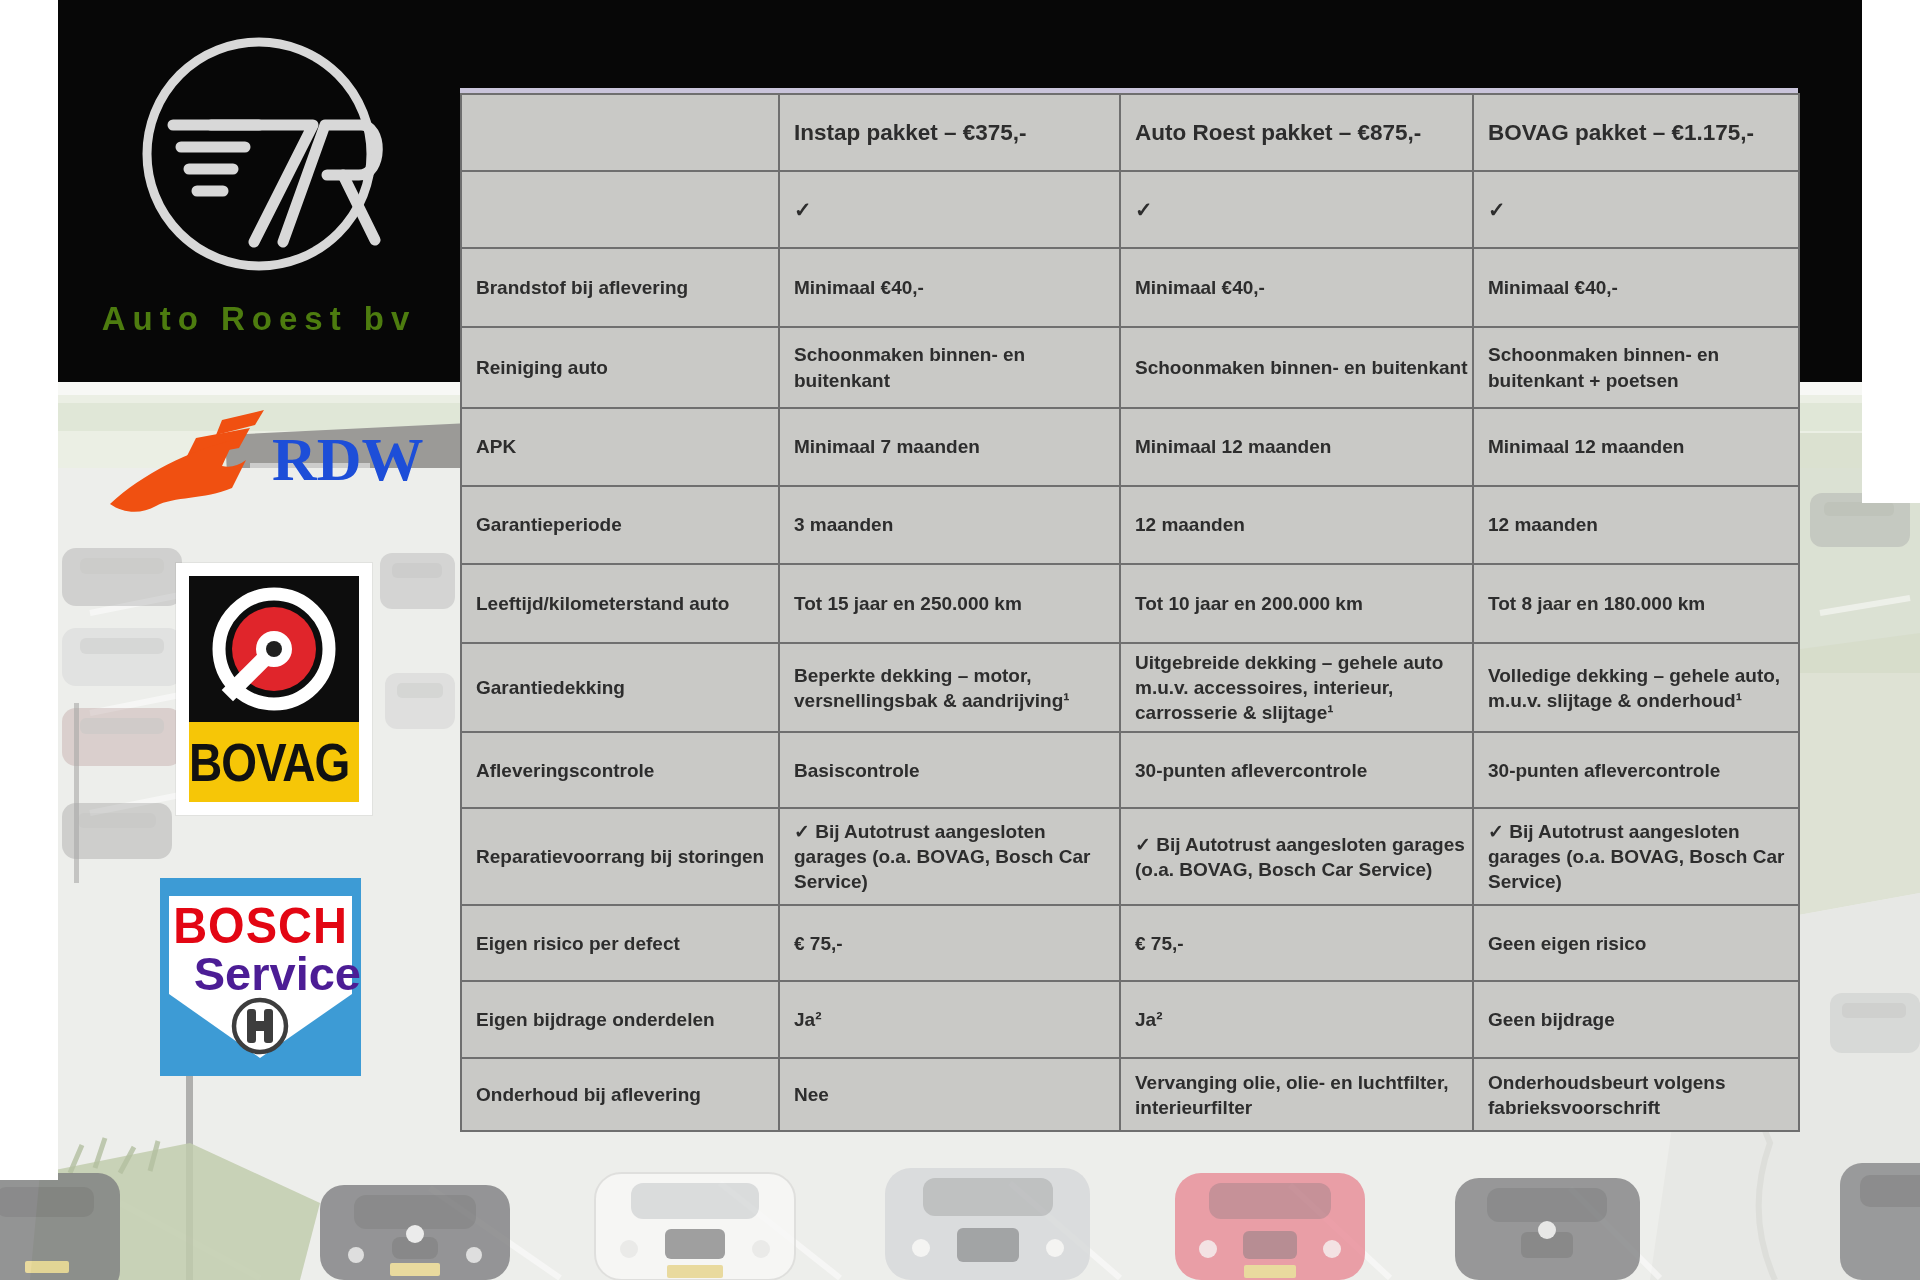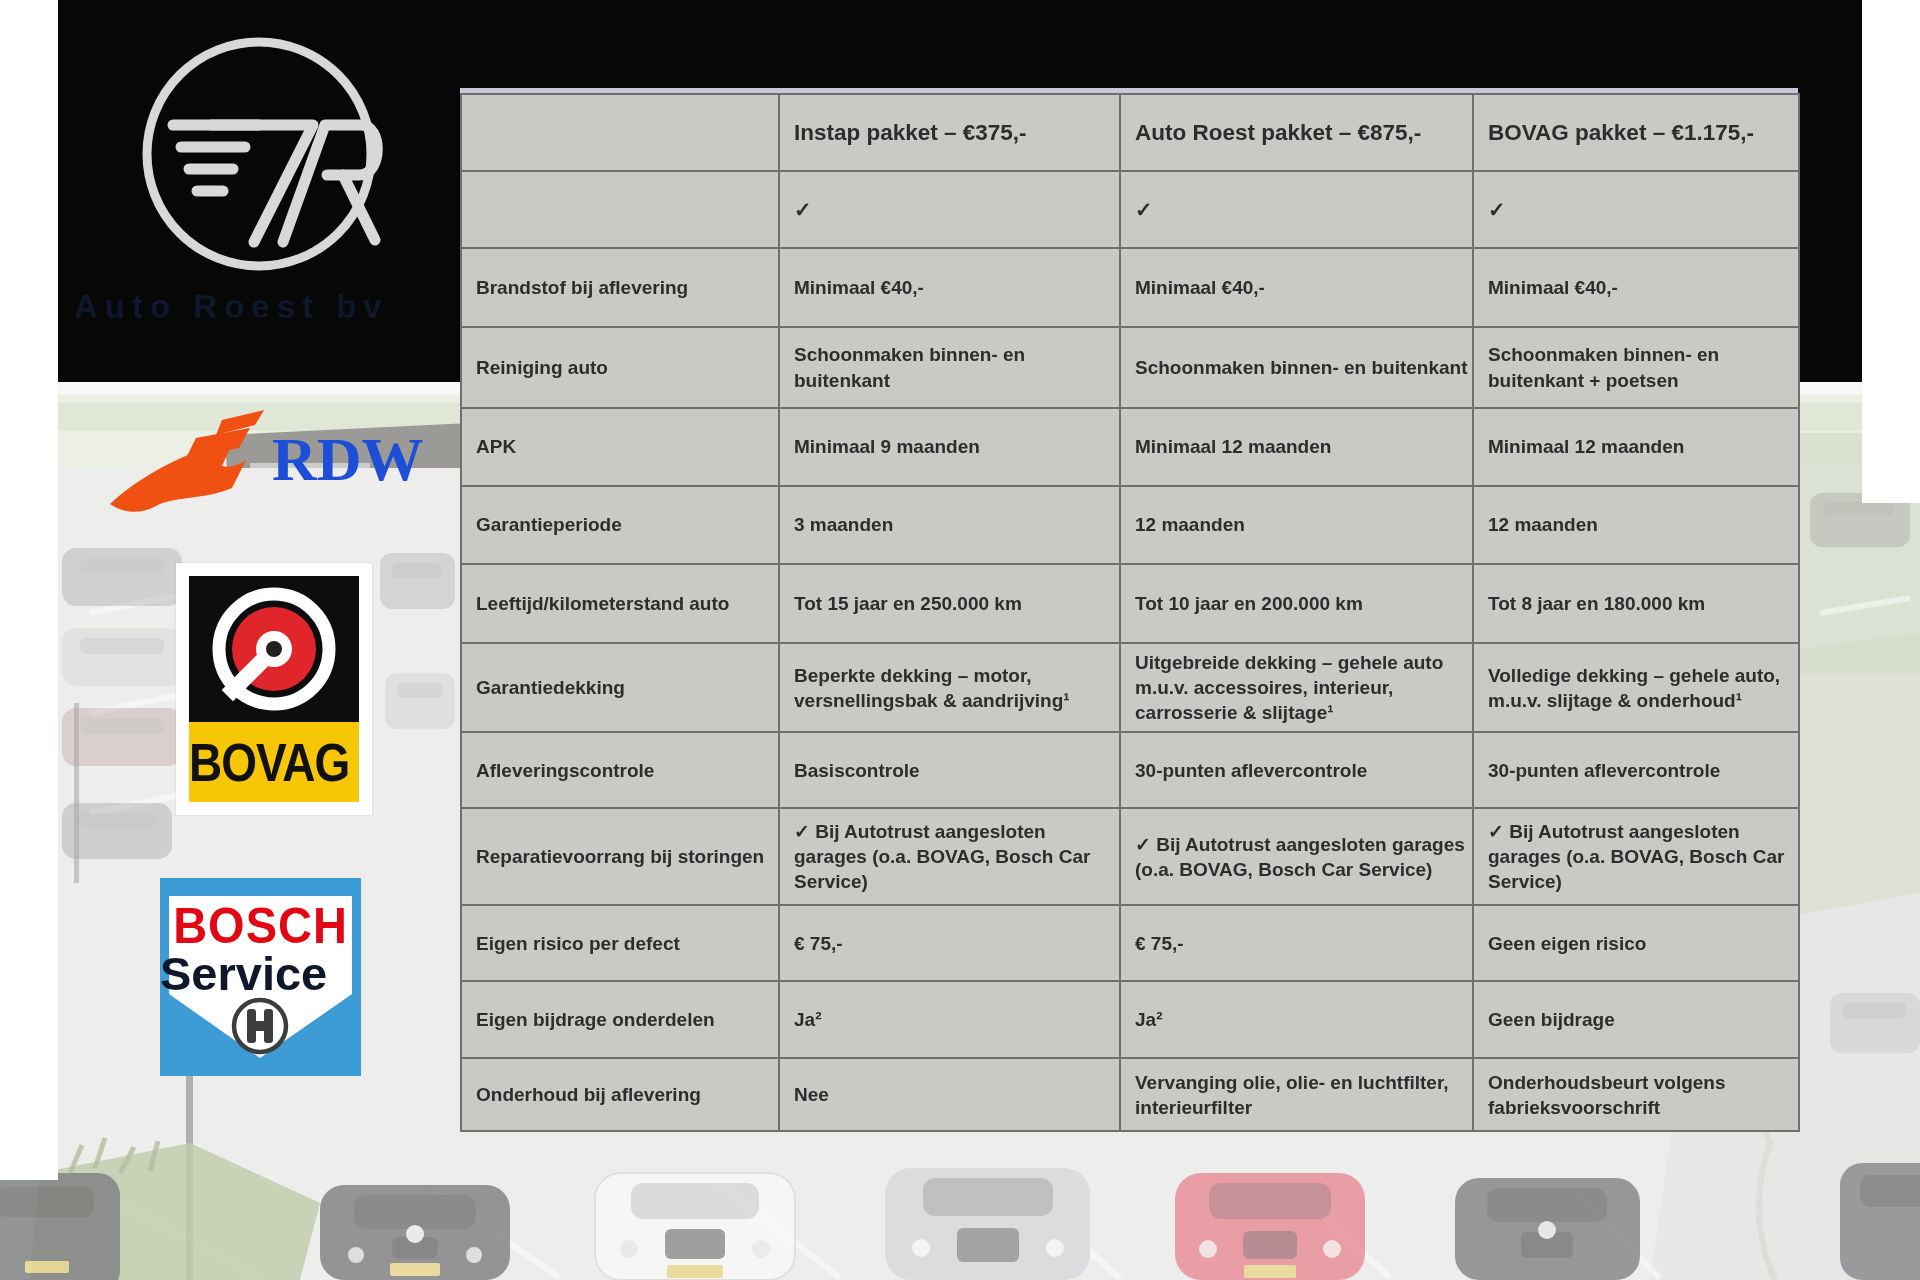--- a/index.html
+++ b/index.html
@@ -9,22 +9,22 @@
     font-family:"Liberation Sans",sans-serif;
   }
   
   .photo{position:absolute;left:0;top:373px;width:1920px;height:907px;}
   
   .band-top{position:absolute;left:58px;top:0;width:1804px;height:382px;background:#070707;}
   
   .ar-logo{position:absolute;left:74px;top:22px;width:370px;height:350px;color:#dcdcdc;}
   .ar-logo svg{display:block;margin:6px auto 0 auto;}
   .ar-name{
-    text-align:left;margin-top:8px;font-size:33px;font-weight:bold;
-    letter-spacing:7px;color:#0f172a;white-space:nowrap;
+    text-align:center;margin-top:20px;font-size:33px;font-weight:bold;
+    letter-spacing:7px;color:#4d7c0f;white-space:nowrap;
   }
   
   .rdw{position:absolute;left:104px;top:408px;width:330px;height:125px;}
   .rdw svg{position:absolute;left:0;top:0;}
   .rdw-text{
     position:absolute;left:168px;top:16px;
     font-family:"Liberation Serif",serif;font-weight:bold;font-size:62px;color:#1d4ed8;
   }
   
   .bovag{position:absolute;left:176px;top:563px;width:196px;height:252px;background:#ffffff;
@@ -32,22 +32,22 @@
   .bovag-inner{position:absolute;left:13px;top:13px;width:170px;height:226px;}
   .bovag-black{position:absolute;left:0;top:0;width:170px;height:146px;background:#0d0d0d;overflow:hidden;}
   .bovag-yellow{position:absolute;left:0;top:146px;width:170px;height:80px;background:#f6c607;
     display:flex;align-items:center;}
   .bovag-word{font-size:46px;font-weight:bold;color:#111;letter-spacing:-1px;transform:scaleY(1.18);}
   
   .bosch{position:absolute;left:160px;top:878px;width:201px;height:198px;background:#3d9bd5;}
   .bosch svg{position:absolute;left:0;top:0;}
   .bosch-word1{position:absolute;left:0;top:20px;width:100%;text-align:center;
     font-size:47px;font-weight:bold;color:#e30613;letter-spacing:1px;transform:scaleY(1.05);}
-  .bosch-word2{position:absolute;left:0;top:68px;width:100%;text-align:left;
-    font-size:47px;font-weight:bold;color:#0f172a;}
+  .bosch-word2{position:absolute;left:0;top:68px;width:100%;text-align:right;
+    font-size:47px;font-weight:bold;color:#4c1d95;}
   
   .table-wrap{
     position:absolute;left:460px;top:88px;width:1338px;
     border-top:5px solid #c9c4da;
   }
   table.pkg-table{
     width:1338px;table-layout:fixed;border-collapse:collapse;
     background:#c9c9c6;
   }
   .pkg-table th,.pkg-table td{
@@ -292,21 +292,21 @@
         <td>Minimaal €40,-</td>
       </tr>
       <tr style="height:81px">
         <td>Reiniging auto</td>
         <td>Schoonmaken binnen- en buitenkant</td>
         <td>Schoonmaken binnen- en buitenkant</td>
         <td>Schoonmaken binnen- en buitenkant + poetsen</td>
       </tr>
       <tr style="height:78px">
         <td>APK</td>
-        <td>Minimaal 9 maanden</td>
+        <td>Minimaal 7 maanden</td>
         <td>Minimaal 12 maanden</td>
         <td>Minimaal 12 maanden</td>
       </tr>
       <tr style="height:78px">
         <td>Garantieperiode</td>
         <td>3 maanden</td>
         <td>12 maanden</td>
         <td>12 maanden</td>
       </tr>
       <tr style="height:79px">

